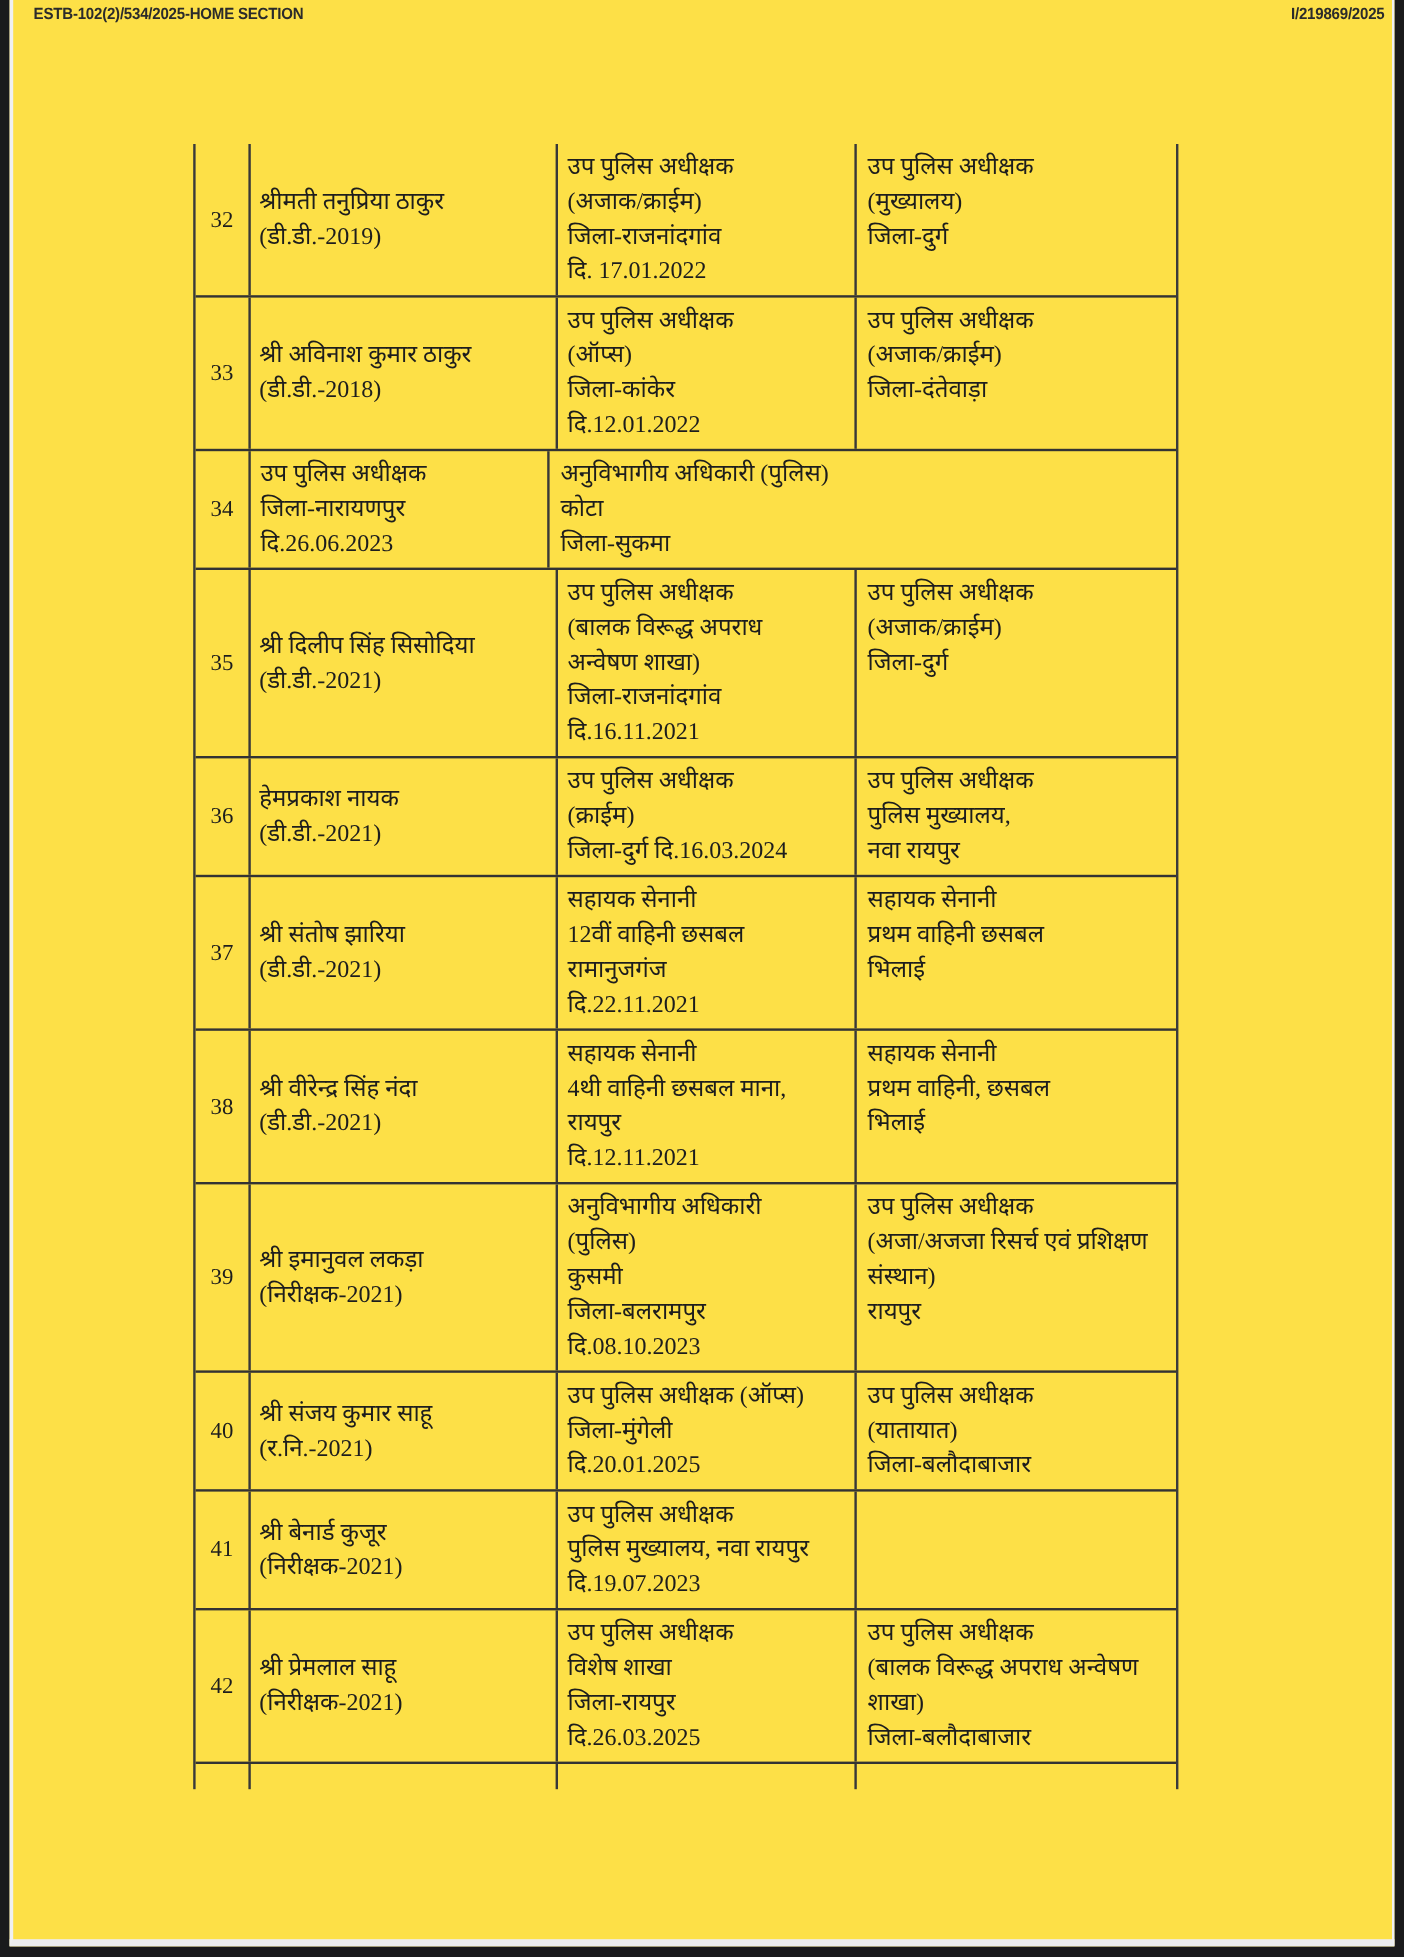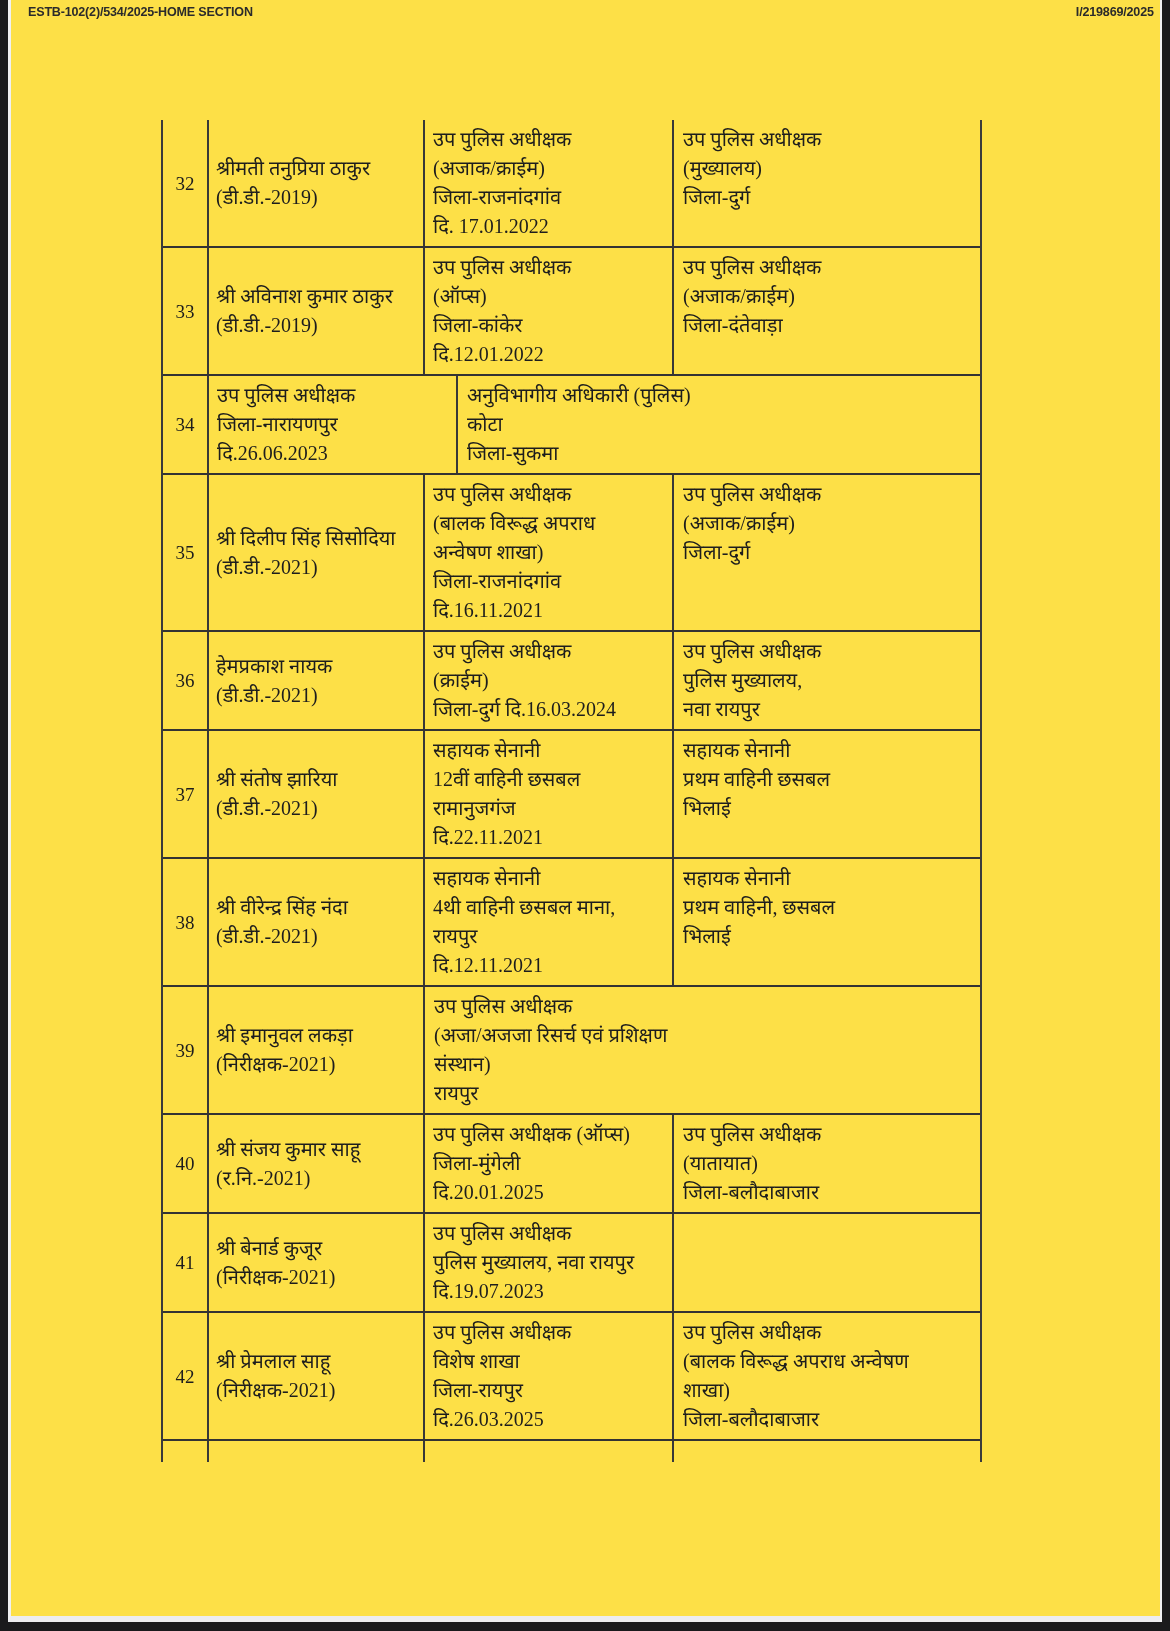--- a/index.html
+++ b/index.html
@@ -53,21 +53,21 @@
   .t-row.partial { height: 21px; border-bottom: none; }
   .cell { padding: 5px 19px; white-space: pre-line; }
   .c-no {
     width: 46px;
     border-right: 2px solid #383838;
     display: flex; align-items: center; justify-content: center;
     padding: 0 2px;
     font-size: 19px;
   }
   .c-name {
-    width: 216px;
+    width: 256px;
     border-right: 2px solid #383838;
     display: flex; align-items: center;
     padding-left: 7px;
   }
   .c-name .lines { white-space: pre-line; }
   .c-from {
     width: 249px;
     border-right: 2px solid #383838;
     padding-left: 8px;
   }
@@ -96,21 +96,21 @@
 जिला-राजनांदगांव
 दि. 17.01.2022</div>
     <div class="cell c-to">उप पुलिस अधीक्षक
 (मुख्यालय)
 जिला-दुर्ग</div>
   </div>
         <div class="t-row">
     <div class="cell c-no">33</div>
     <div class="cell c-name">
       <div class="lines">श्री अविनाश कुमार ठाकुर
-(डी.डी.-2019)</div>
+(डी.डी.-2018)</div>
     </div>
     <div class="cell c-from">उप पुलिस अधीक्षक
 (ऑप्स)
 जिला-कांकेर
 दि.12.01.2022</div>
     <div class="cell c-to">उप पुलिस अधीक्षक
 (अजाक/क्राईम)
 जिला-दंतेवाड़ा</div>
   </div>
         <div class="t-row">
@@ -177,20 +177,25 @@
     <div class="cell c-to">सहायक सेनानी
 प्रथम वाहिनी, छसबल
 भिलाई</div>
   </div>
         <div class="t-row">
     <div class="cell c-no">39</div>
     <div class="cell c-name">
       <div class="lines">श्री इमानुवल लकड़ा
 (निरीक्षक-2021)</div>
     </div>
+    <div class="cell c-from">अनुविभागीय अधिकारी
+(पुलिस)
+कुसमी
+जिला-बलरामपुर
+दि.08.10.2023</div>
     <div class="cell c-to">उप पुलिस अधीक्षक
 (अजा/अजजा रिसर्च एवं प्रशिक्षण
 संस्थान)
 रायपुर</div>
   </div>
         <div class="t-row">
     <div class="cell c-no">40</div>
     <div class="cell c-name">
       <div class="lines">श्री संजय कुमार साहू
 (र.नि.-2021)</div>

